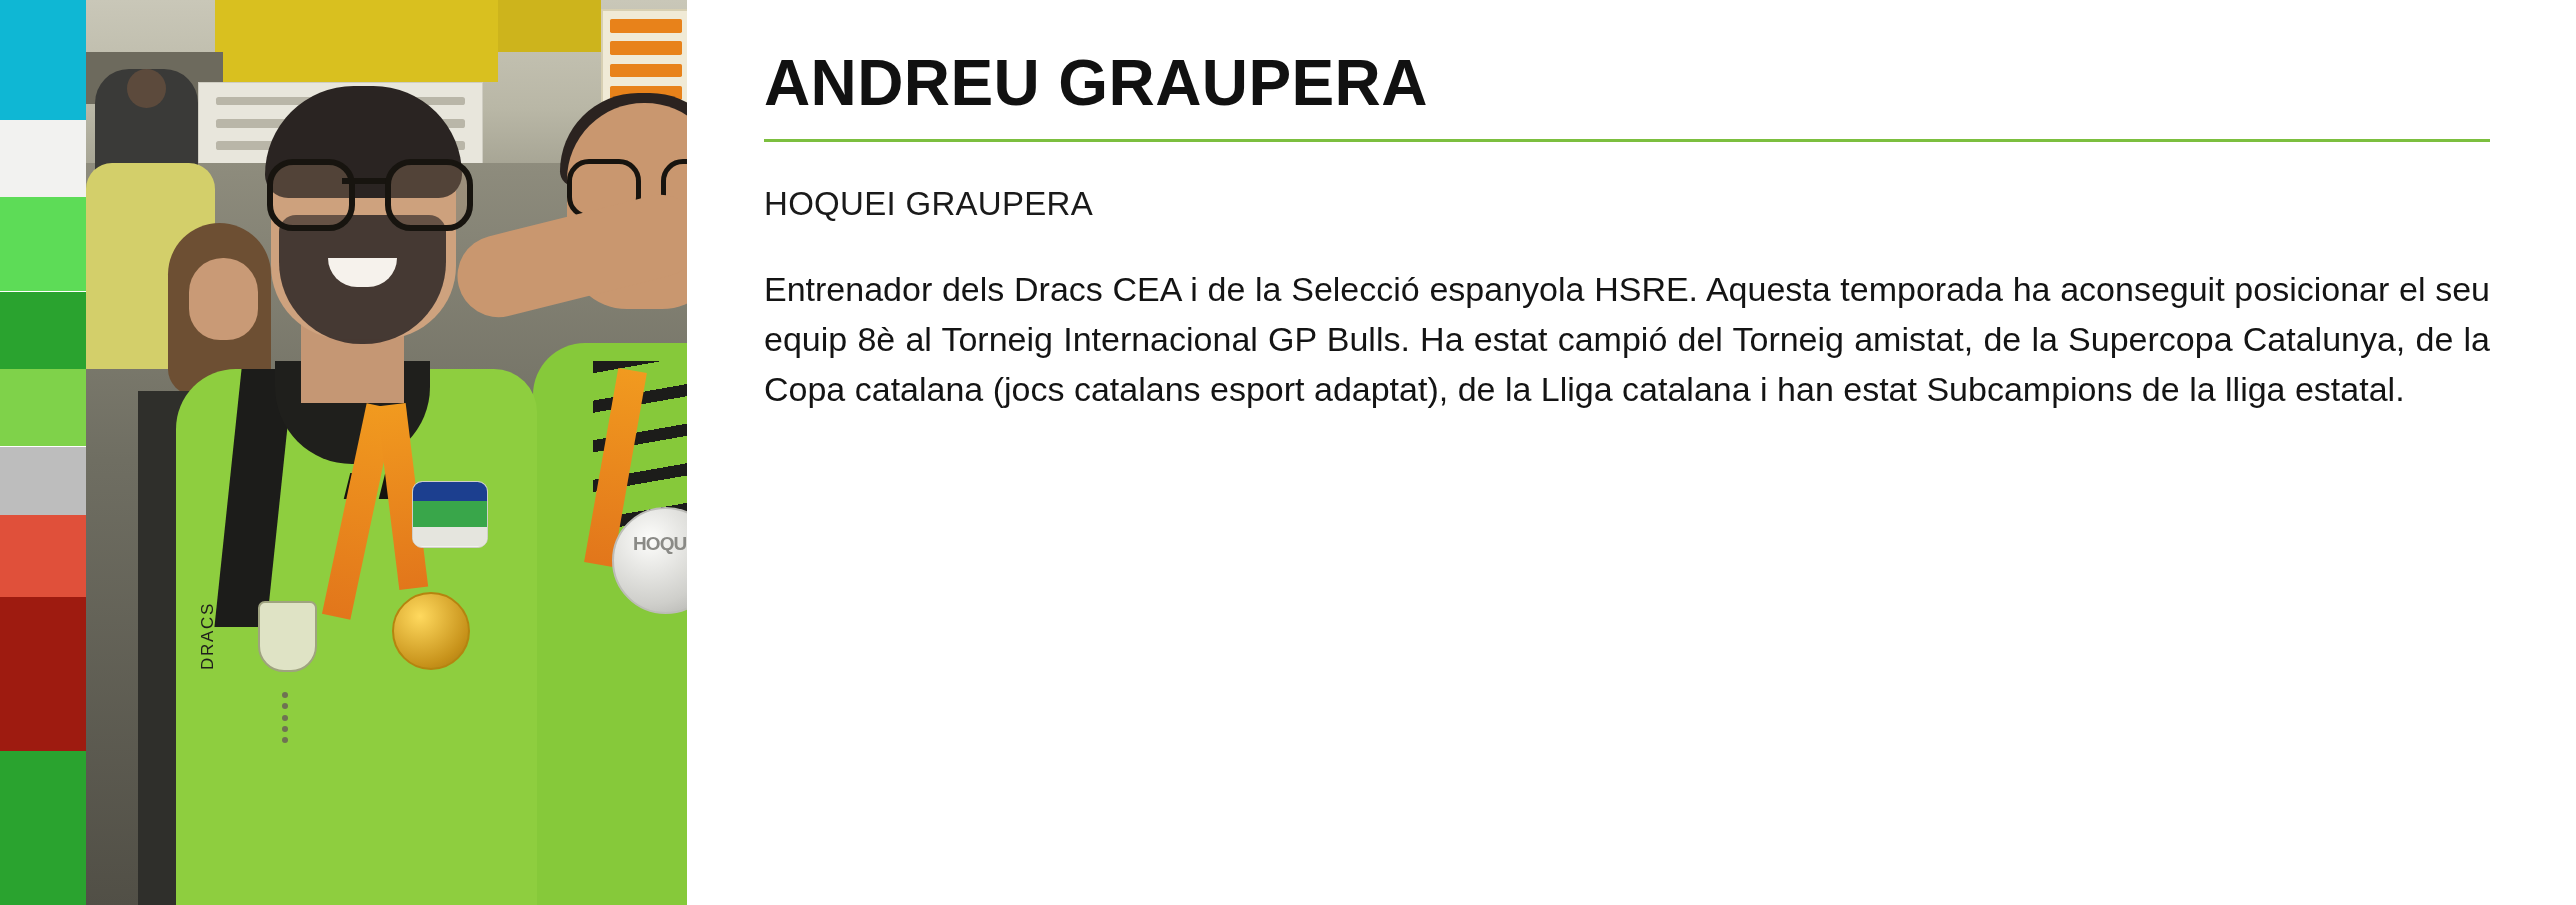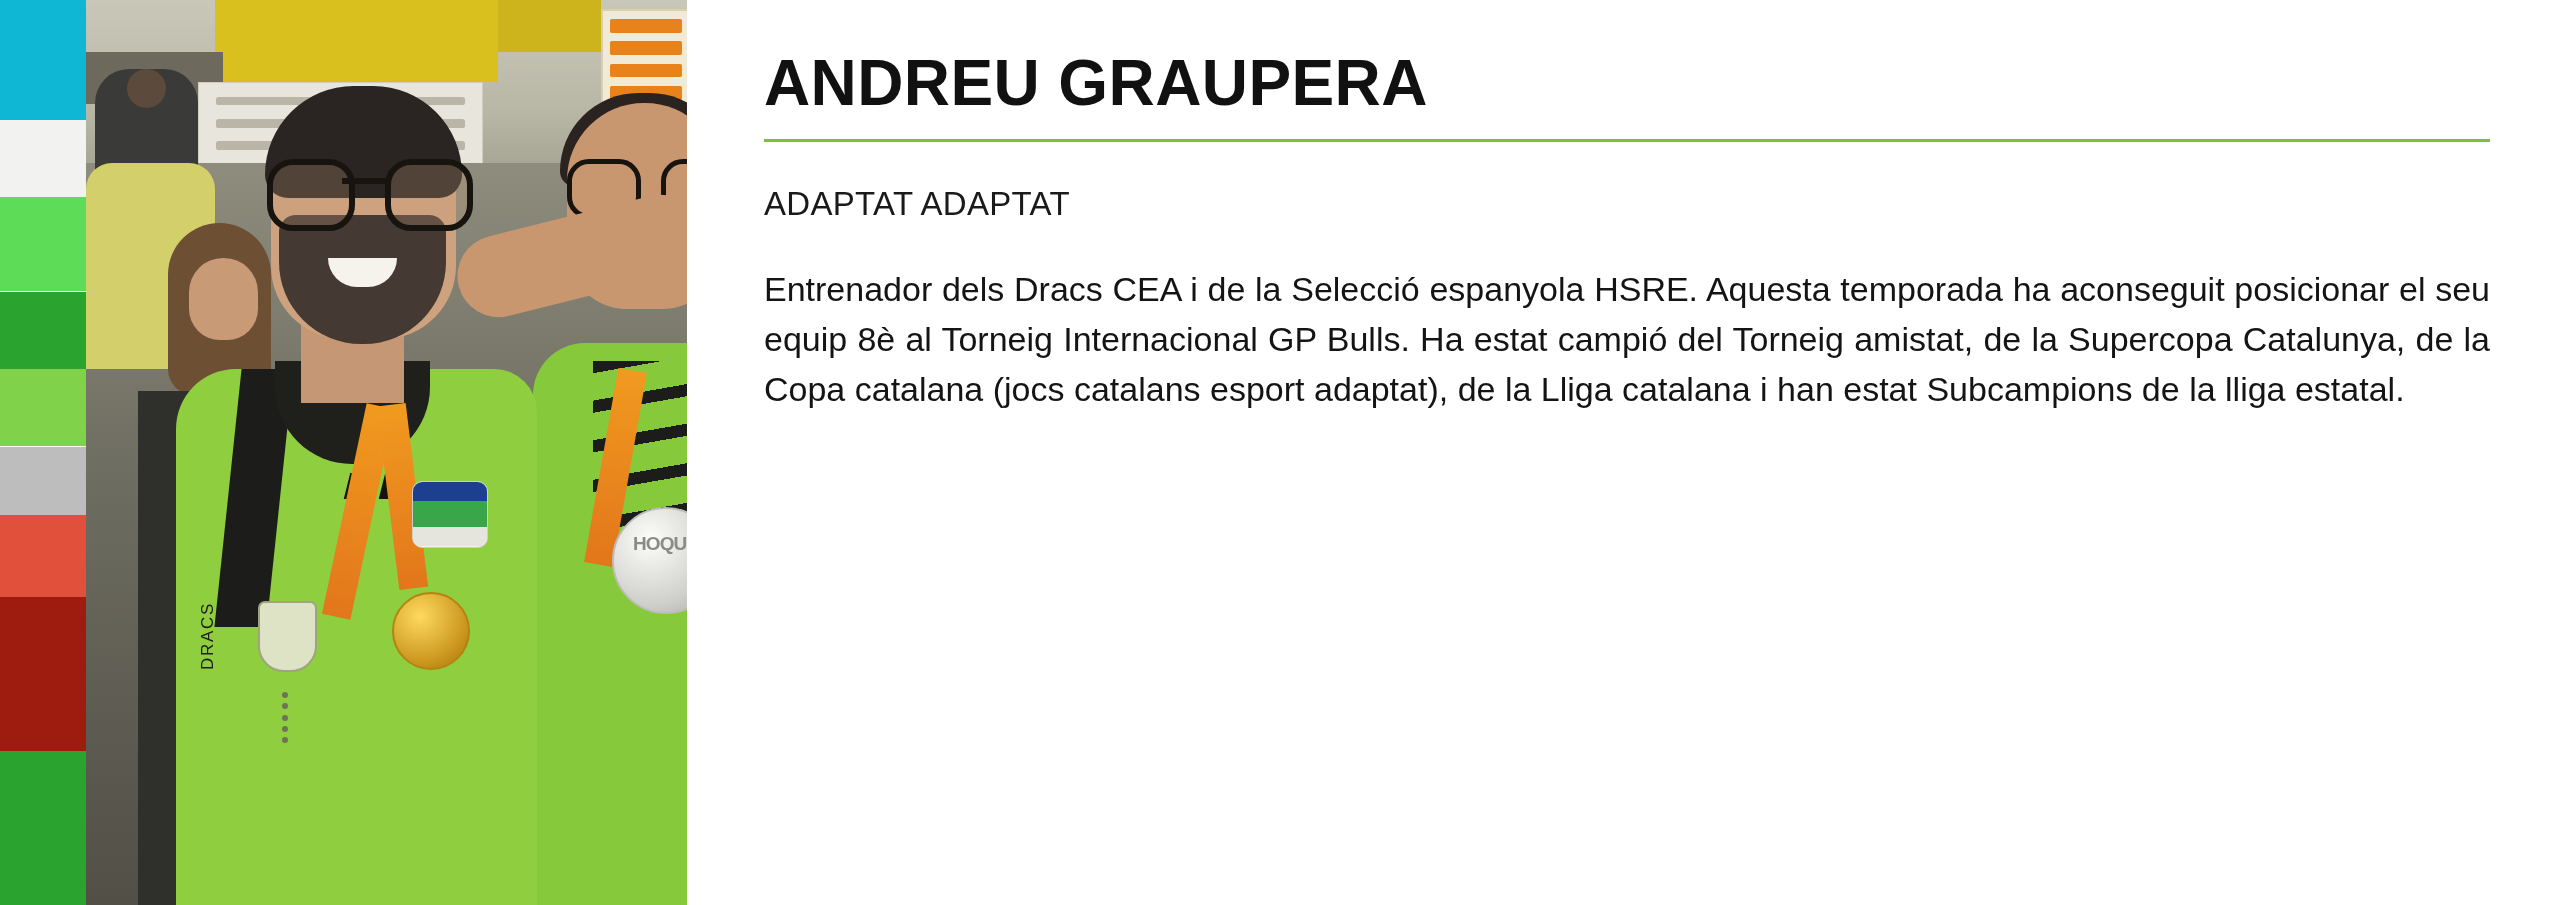--- a/index.html
+++ b/index.html
@@ -408,18 +408,18 @@
           <span></span>
           <span></span>
       </div>
       <div class="side-text">DRACS</div>
     </div>
   </div>
 
   <div class="text-col">
     <h1 class="person-name">ANDREU GRAUPERA</h1>
     <div class="rule"></div>
-    <div class="discipline">ADAPTAT ADAPTAT</div>
+    <div class="discipline">HOQUEI GRAUPERA</div>
     <p class="bio">Entrenador dels Dracs CEA i de la Selecció espanyola HSRE. Aquesta temporada ha aconseguit posicionar el seu equip 8è al Torneig Internacional GP Bulls. Ha estat campió del Torneig amistat, de la Supercopa Catalunya, de la Copa catalana (jocs catalans esport adaptat), de la Lliga catalana i han estat Subcampions de la lliga estatal.</p>
   </div>
 
 </div>
 
 
 </body></html>

